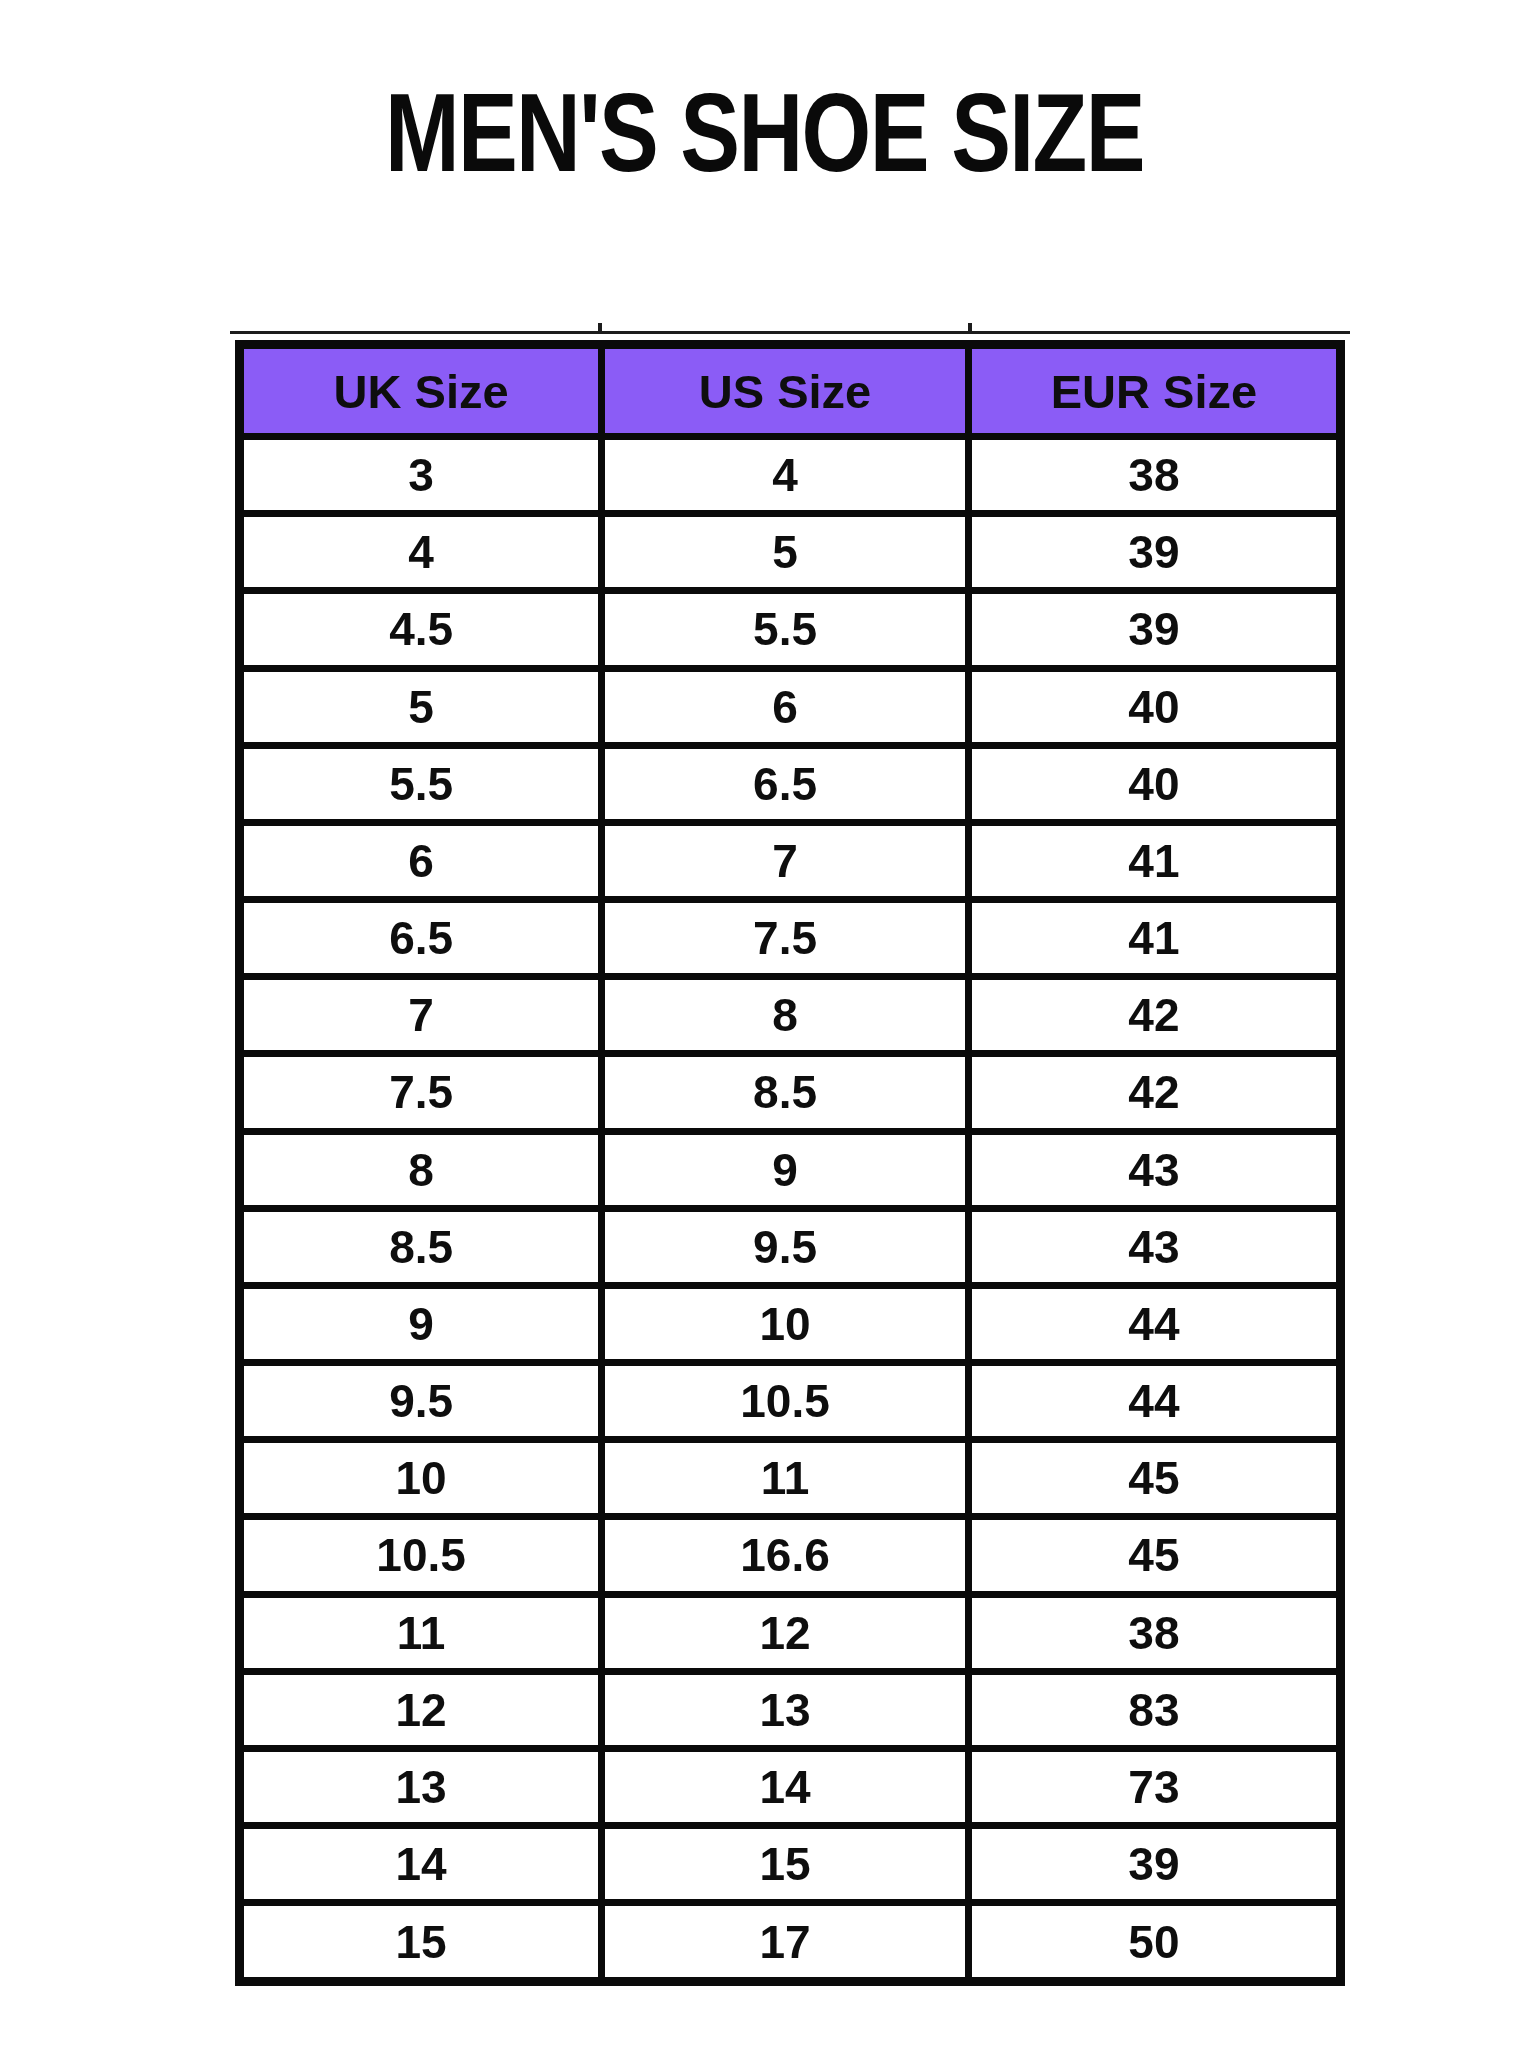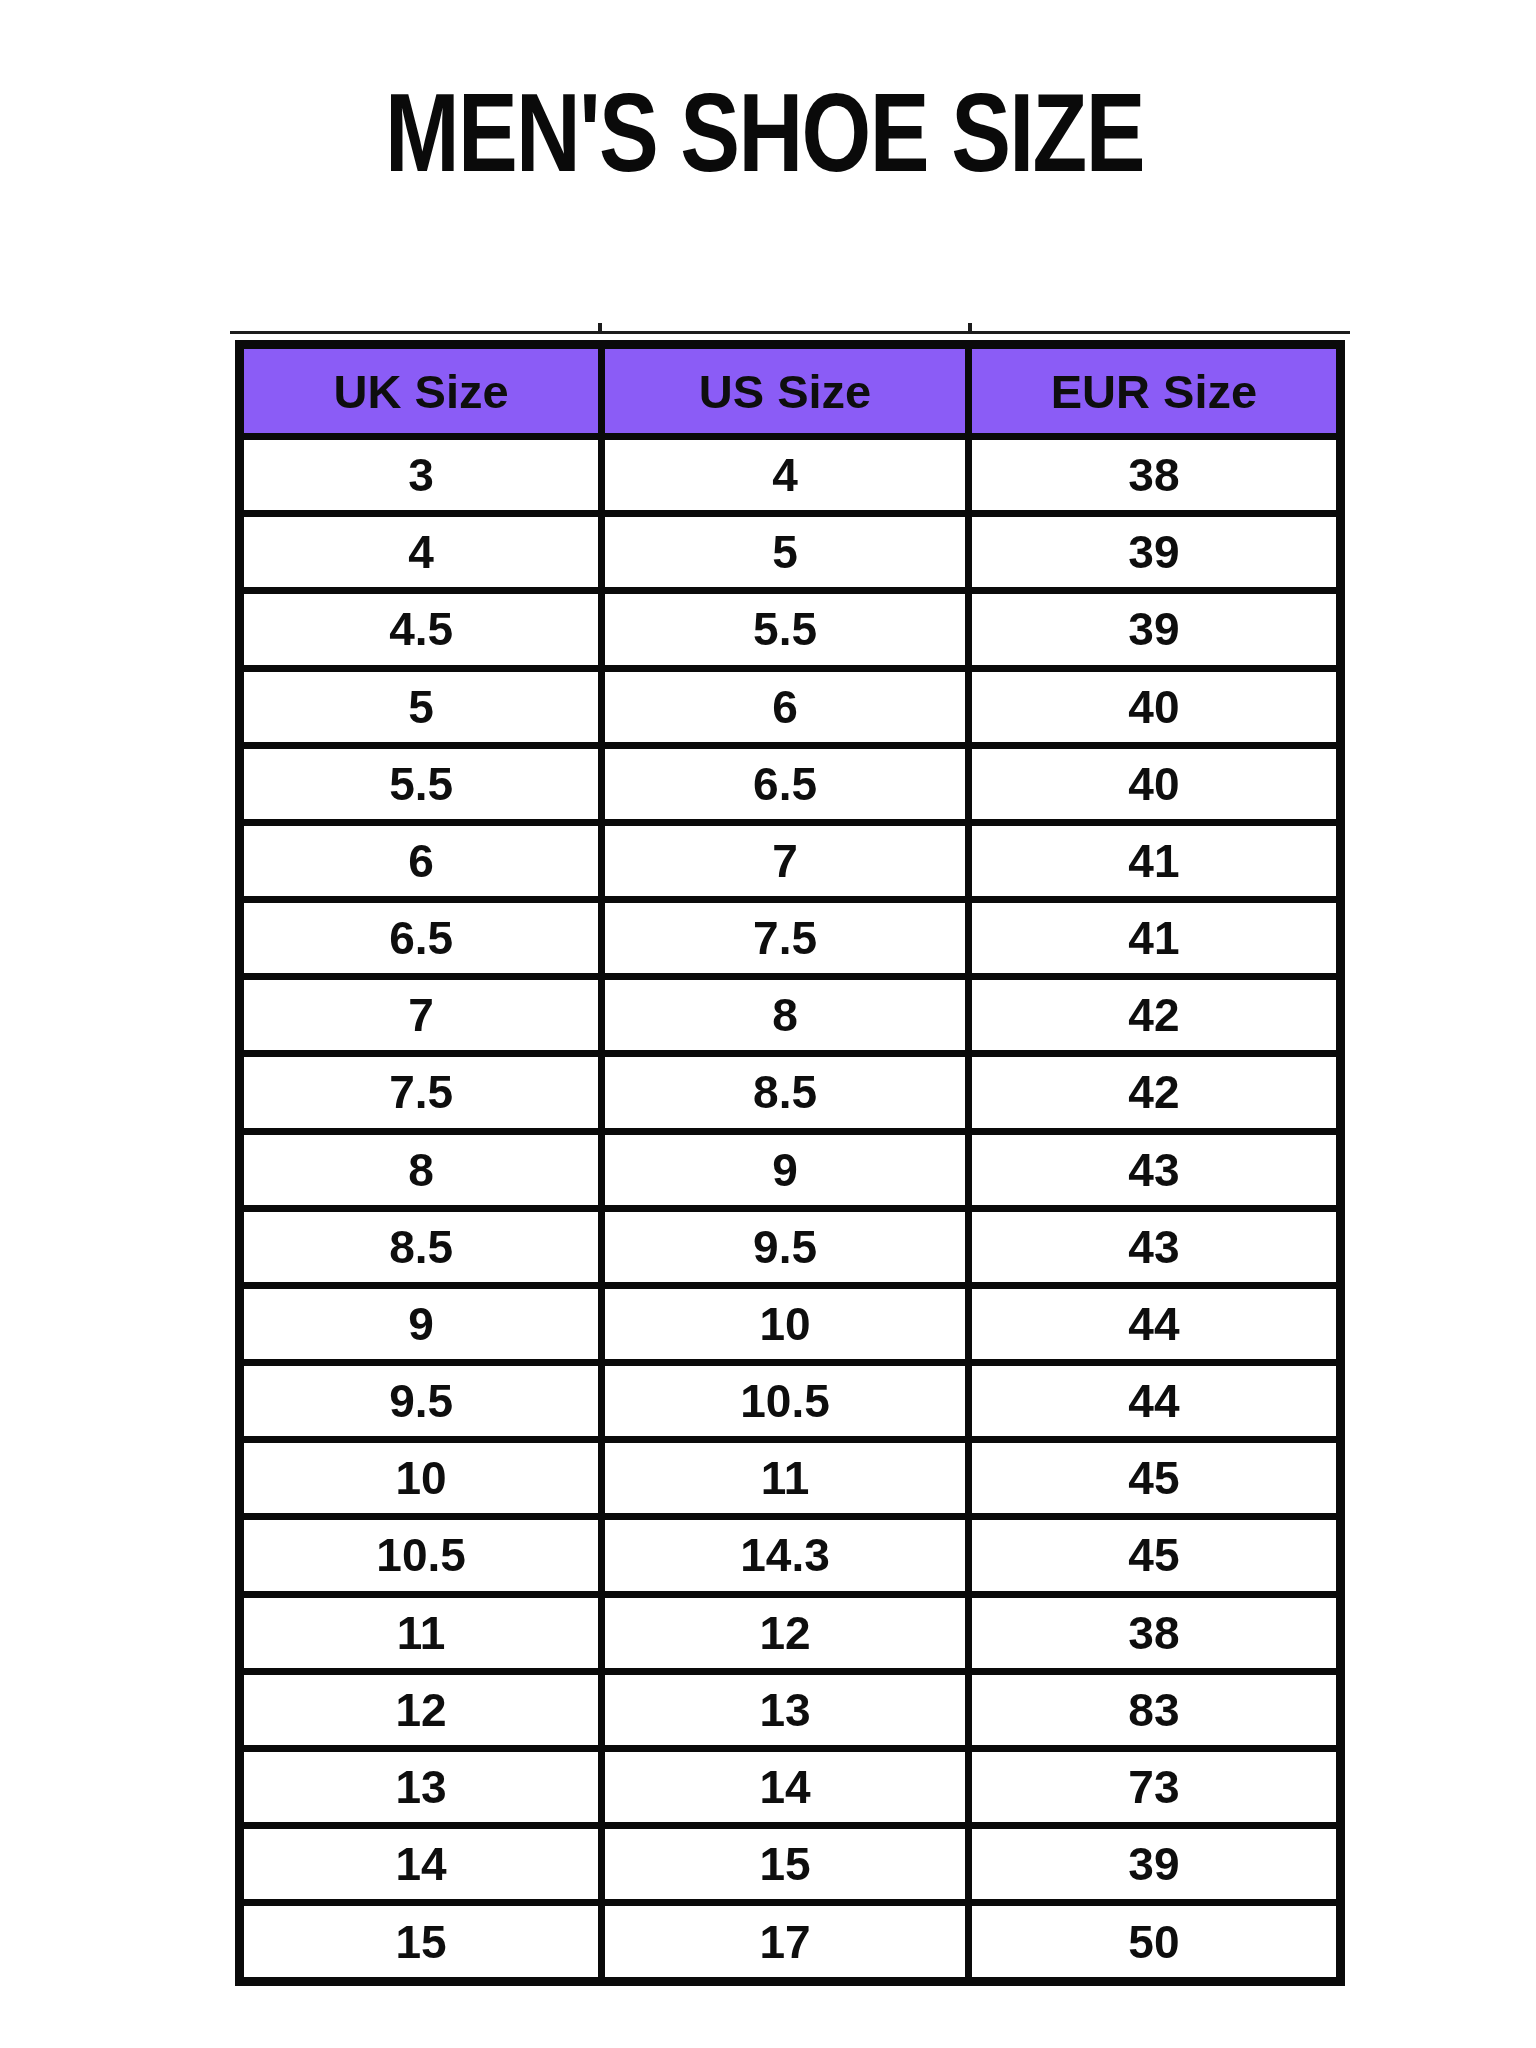--- a/index.html
+++ b/index.html
@@ -182,21 +182,21 @@
           <td>10.5</td>
           <td>44</td>
         </tr>
         <tr>
           <td>10</td>
           <td>11</td>
           <td>45</td>
         </tr>
         <tr>
           <td>10.5</td>
-          <td>14.3</td>
+          <td>16.6</td>
           <td>45</td>
         </tr>
         <tr>
           <td>11</td>
           <td>12</td>
           <td>38</td>
         </tr>
         <tr>
           <td>12</td>
           <td>13</td>

